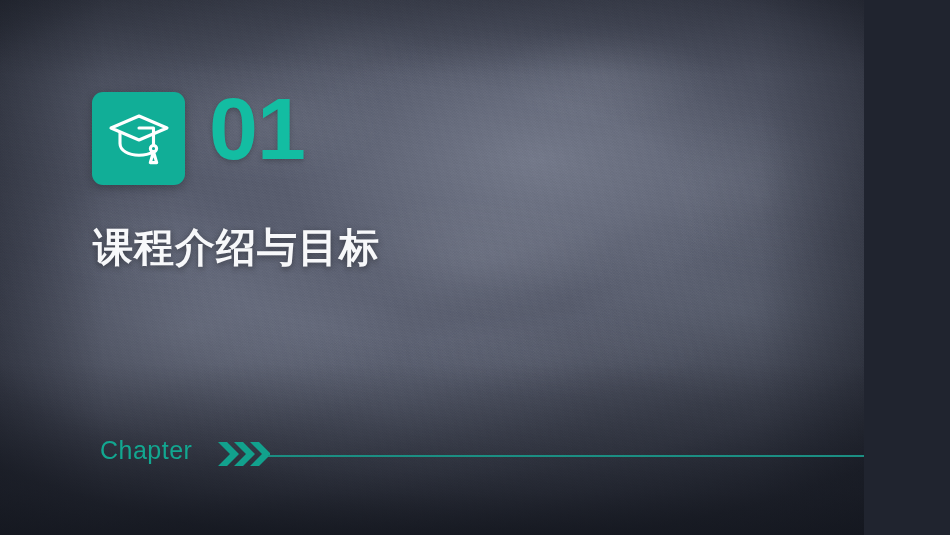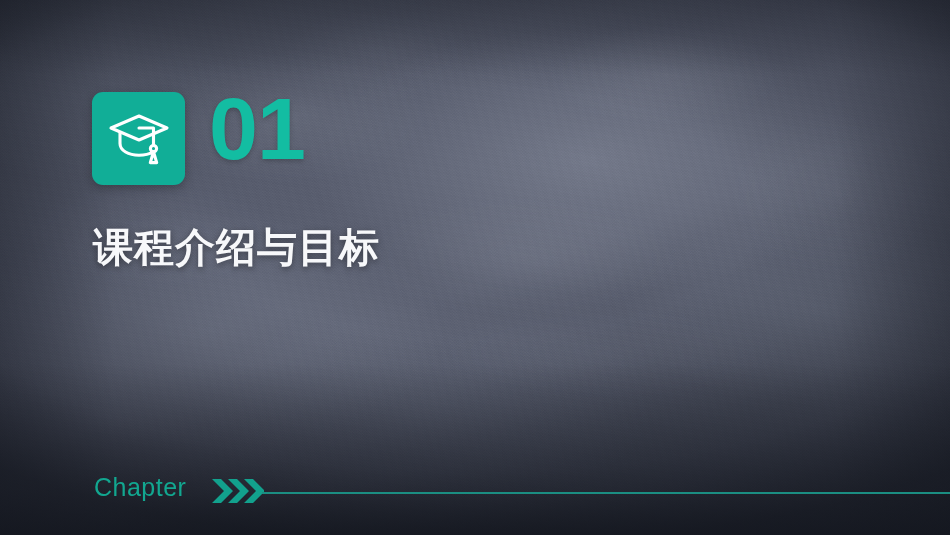--- a/index.html
+++ b/index.html
@@ -2,21 +2,21 @@
 <html><head>
 <meta charset="utf-8">
 <style>
   html, body {
     margin: 0;
     padding: 0;
     background: #20242f;
   }
   #slide {
     position: relative;
-    width: 950px;
+    width: 864px;
     height: 535px;
     overflow: hidden;
     background-color: #5a5f70;
     font-family: "Liberation Sans", "DejaVu Sans", sans-serif;
   }
 
   
   .tex {
     position: absolute;
     inset: 0;
@@ -98,25 +98,24 @@
     font-size: 40px;
     font-weight: bold;
     letter-spacing: 1px;
     line-height: 1.18;
     text-shadow: 0 2px 6px rgba(0,0,0,0.40);
     font-family: "Liberation Sans", "DejaVu Sans", sans-serif;
   }
 
   .chapter-bar {
     position: absolute;
-    left: 0;
+    left: 6px;
     right: 0;
     top: 432px;
     height: 46px;
-    margin-top: 37px;
   }
   .chapter-label {
     position: absolute;
     left: 94px;
     top: 4px;
     color: #12a790;
     font-size: 25px;
     letter-spacing: .5px;
   }
   .chevrons {

